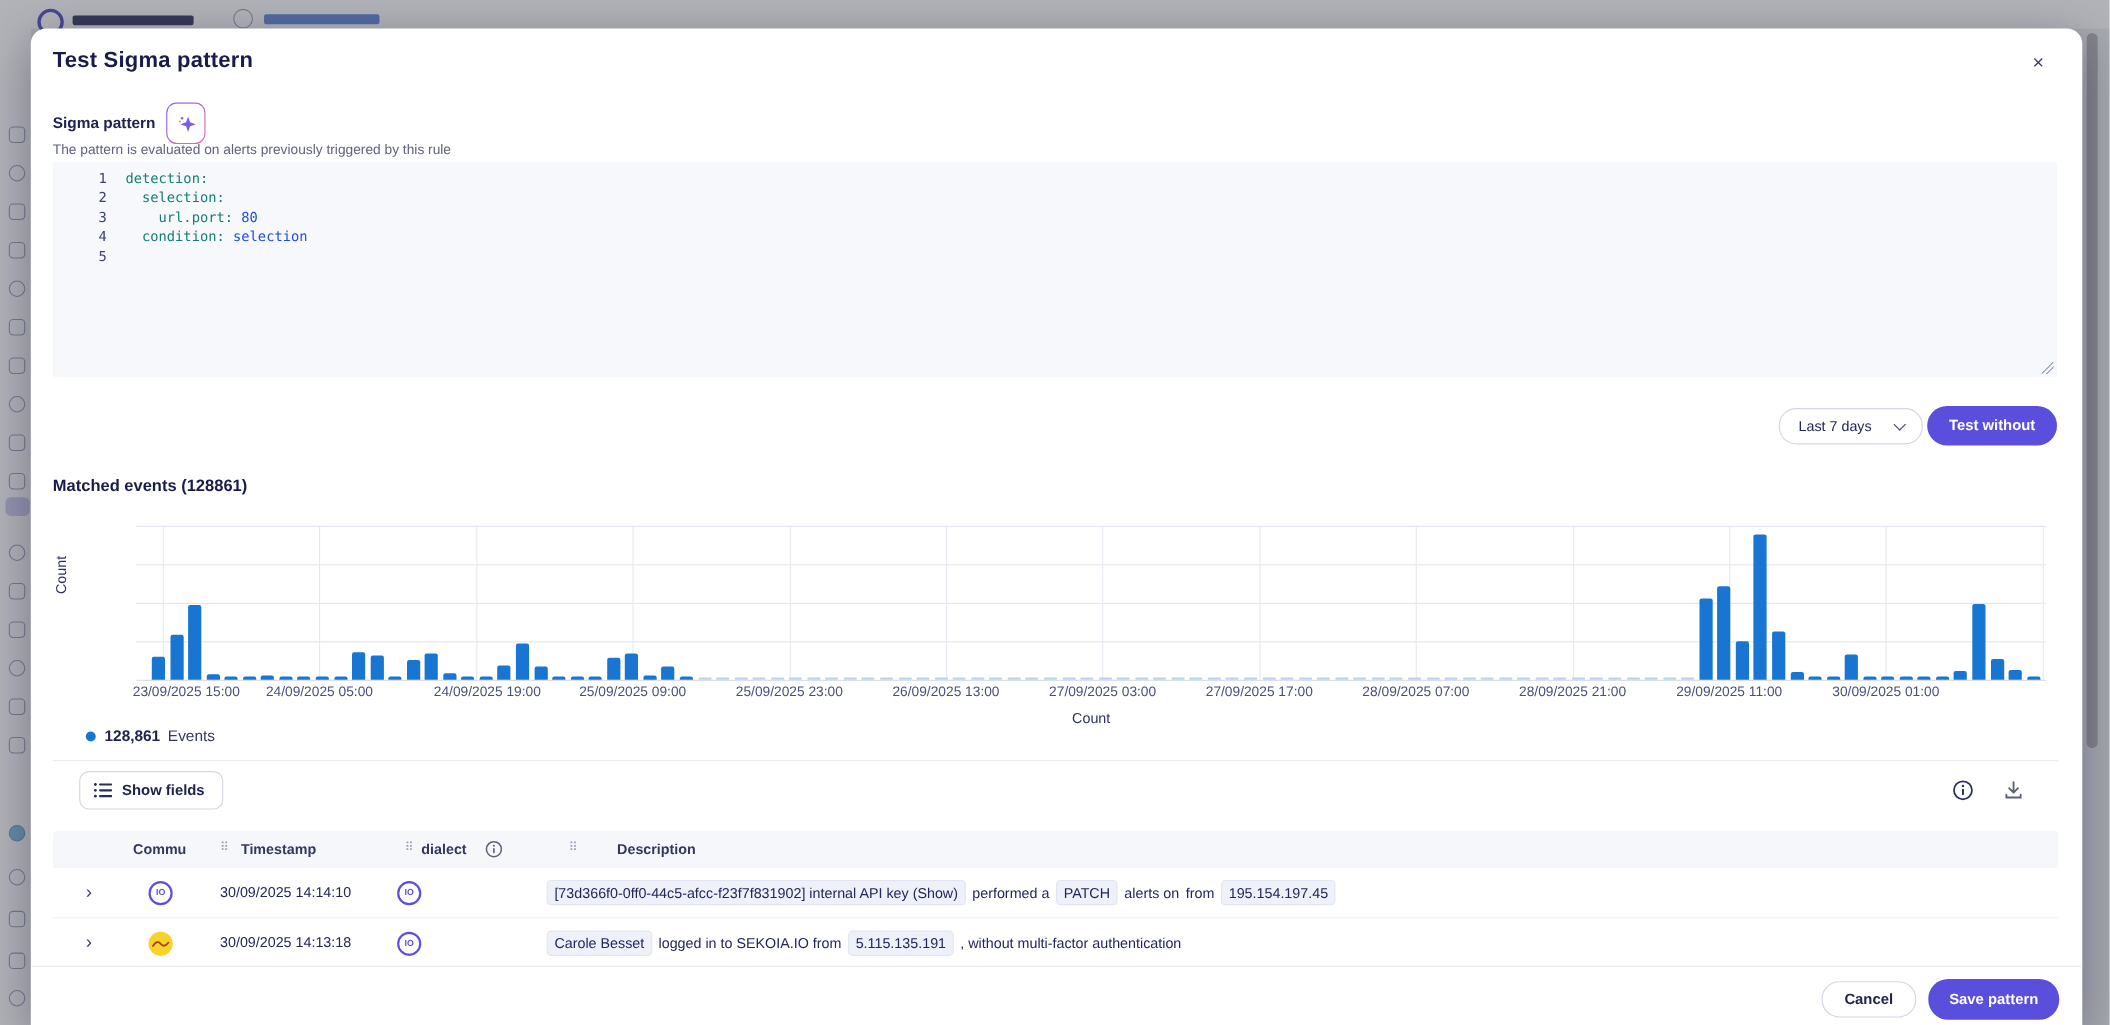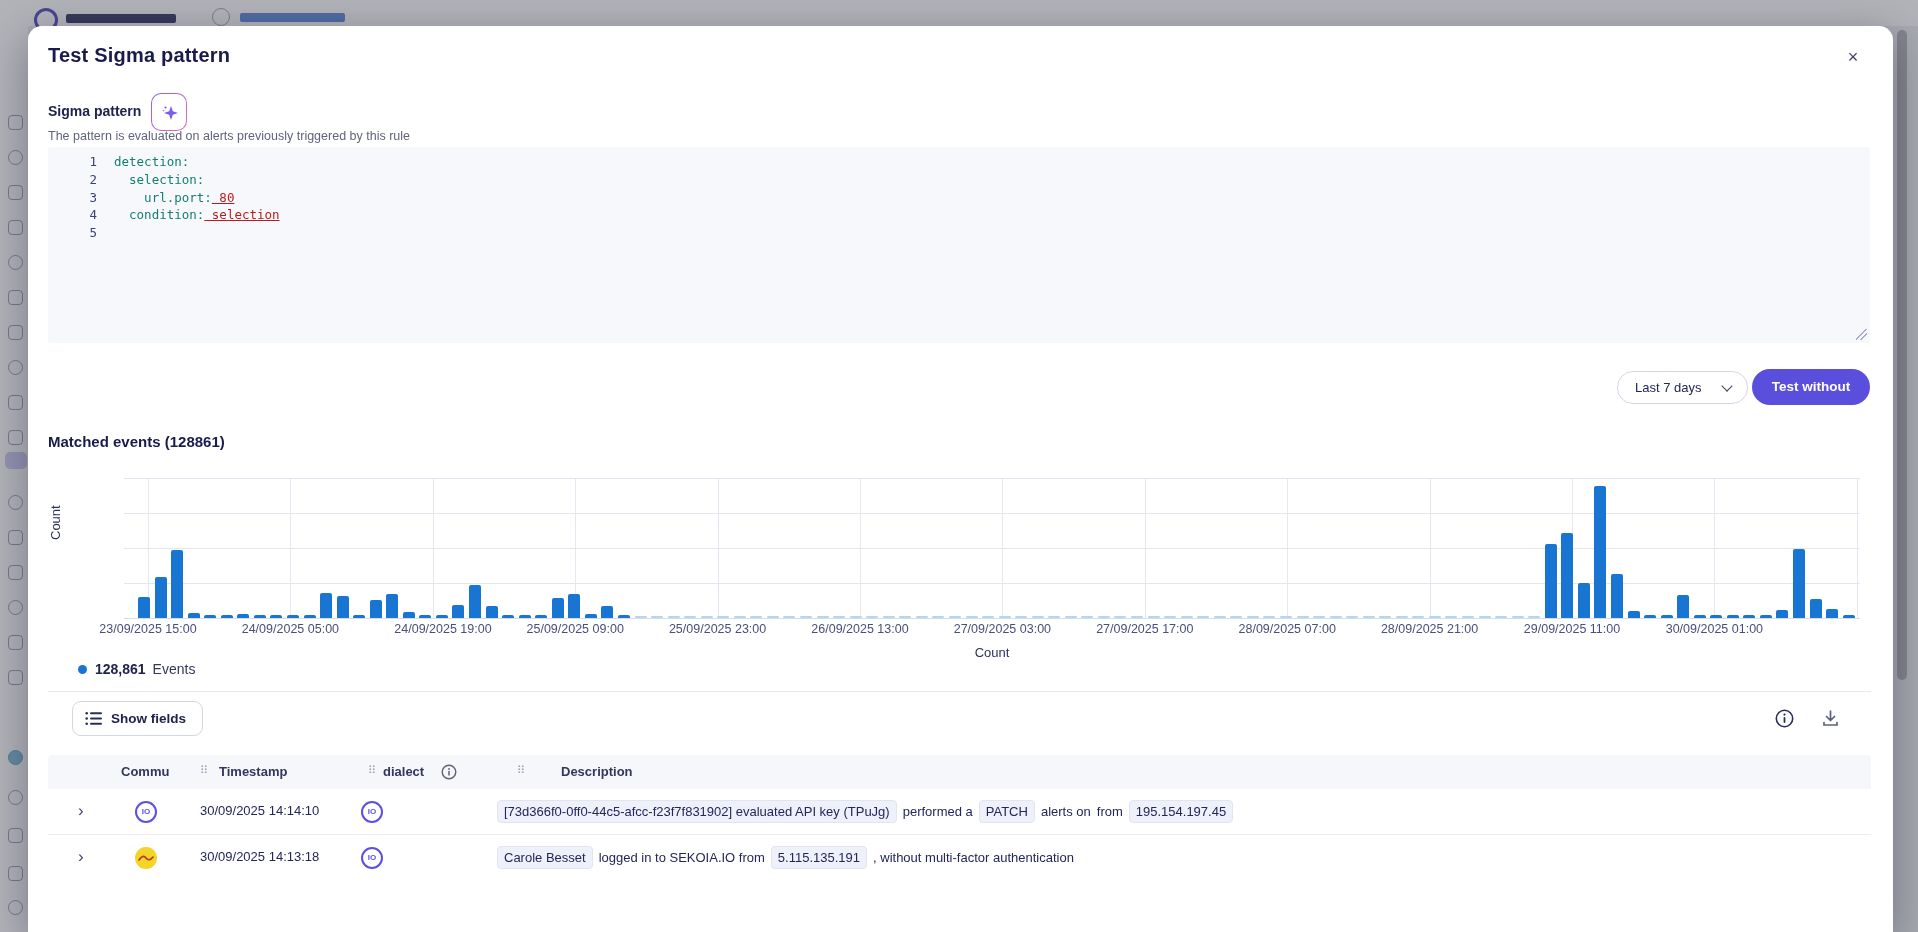--- a/index.html
+++ b/index.html
@@ -31,21 +31,21 @@
   .section-label { left:48px; top:103px; font-size:14px; font-weight:700; color:#20234f; }
   .sparkle-btn { left:151px; top:93px; width:36px; height:38px; border-radius:10px; border:1px solid transparent; cursor:pointer;
     background:linear-gradient(#fff,#fff) padding-box, linear-gradient(135deg,#8a63f0,#e86aa8) border-box; }
   .sparkle-btn svg { position:absolute; left:7px; top:8px; }
   .helper-text { left:48px; top:129px; font-size:12.5px; color:#60637f; }
 
   .code-editor { left:48px; top:147px; width:1822px; height:196px; background:#f7f8fc; border-radius:3px; font-family:"DejaVu Sans Mono","Liberation Mono",monospace; font-size:12.5px; padding-top:6px; }
   .code-row { display:flex; height:17.8px; line-height:17.8px; }
   .code-row .ln { width:66px; text-align:right; padding-right:17px; color:#3c4273; }
   .code-row .key { color:#157e74; white-space:pre; }
-  .code-row .val { color:#b91c1c; white-space:pre;text-decoration:underline; }
+  .code-row .val { color:#1d4ed8; white-space:pre; }
   .resize-handle { position:absolute; right:3px; bottom:3px; width:11px; height:11px;
     background:linear-gradient(135deg, transparent 0 45%, #a9adc2 45% 52%, transparent 52% 68%, #a9adc2 68% 75%, transparent 75%); }
 
   .time-select { left:1617px; top:371px; width:131px; height:33px; border:1px solid #d3d6e4; border-radius:16px; background:#fff; font-size:13px; color:#23265a; line-height:31px; padding-left:17px; cursor:pointer; }
   .time-select .chev { position:absolute; right:16px; top:10px; width:8px; height:8px; border-right:1.8px solid #3c4068; border-bottom:1.8px solid #3c4068; transform:rotate(45deg); }
   .btn-primary { background:#5a4edd; color:#fff; font-weight:700; font-size:13.5px; border:none; border-radius:18px; text-align:center; cursor:pointer; }
   .test-btn { left:1752px; top:369px; width:118px; height:36px; line-height:36px; }
   .results-heading { left:48px; top:433px; font-size:15px; font-weight:700; color:#181b4b; }
 
   
@@ -304,21 +304,21 @@
       <div class="bar" style="left: 1602.8px; height: 3px; top: 137px;"></div>
       <div class="bar" style="left: 1619.35px; height: 3px; top: 137px;"></div>
       <div class="bar" style="left: 1635.9px; height: 3px; top: 137px;"></div>
       <div class="bar" style="left: 1652.45px; height: 7.7px; top: 132.3px;"></div>
       <div class="bar" style="left: 1669px; height: 68.6px; top: 71.4px;"></div>
       <div class="bar" style="left: 1685.55px; height: 19.25px; top: 120.75px;"></div>
       <div class="bar" style="left: 1702.1px; height: 9.1px; top: 130.9px;"></div>
       <div class="bar" style="left: 1718.65px; height: 3px; top: 137px;"></div>
     </div>
   <div id="xticks">
-      <div class="xtick" style="left: 78px;">23/09/2025 15:00</div>
+      <div class="xtick" style="left: 78px; text-align: right;">23/09/2025 15:00</div>
       <div class="xtick" style="left: 220.4px;">24/09/2025 05:00</div>
       <div class="xtick" style="left: 373px;">24/09/2025 19:00</div>
       <div class="xtick" style="left: 505.2px;">25/09/2025 09:00</div>
       <div class="xtick" style="left: 647.6px;">25/09/2025 23:00</div>
       <div class="xtick" style="left: 790px;">26/09/2025 13:00</div>
       <div class="xtick" style="left: 932.4px;">27/09/2025 03:00</div>
       <div class="xtick" style="left: 1074.8px;">27/09/2025 17:00</div>
       <div class="xtick" style="left: 1217.2px;">28/09/2025 07:00</div>
       <div class="xtick" style="left: 1359.6px;">28/09/2025 21:00</div>
       <div class="xtick" style="left: 1502px;">29/09/2025 11:00</div>
@@ -373,21 +373,21 @@
       <div class="drag" style="left:469px;">⠿</div>
       <div class="th" style="left:485px;margin-left:28px;">Description</div>
     </div>
     <div id="rows">
         <div class="row" style="top: 34px;">
           <span class="exp">›</span>
           <span class="io-logo" style="left: 87px; top: 12px;">IO</span>
           <div class="ts">30/09/2025 14:14:10</div>
           <span class="io-logo" style="left: 313px; top: 12px;">IO</span>
           <div class="desc">
-            <span class="chip">[73d366f0-0ff0-44c5-afcc-f23f7f831902] evaluated API key (TPuJg)</span>
+            <span class="chip">[73d366f0-0ff0-44c5-afcc-f23f7f831902] internal API key (Show)</span>
             <span>performed a</span>
             <span class="chip">PATCH</span>
             <span>alerts on</span>
             <span>from</span>
             <span class="chip">195.154.197.45</span>
           </div>
         </div>
         <div class="row" style="top: 80px;">
           <span class="exp">›</span>
           <span class="ya" style="left: 87px; top: 12px;"><svg width="22" height="22" viewBox="0 0 22 22">
@@ -398,14 +398,18 @@
           <div class="desc">
             <span class="chip">Carole Besset</span>
             <span>logged in to SEKOIA.IO from</span>
             <span class="chip">5.115.135.191</span>
             <span>, without multi-factor authentication</span>
           </div>
         </div>
       </div>
   </div>
 
+  <div class="m footer">
+    <button class="cancel-btn">Cancel</button>
+    <button class="btn-primary save-btn">Save pattern</button>
+  </div>
 
 </div>
 
 </body></html>

